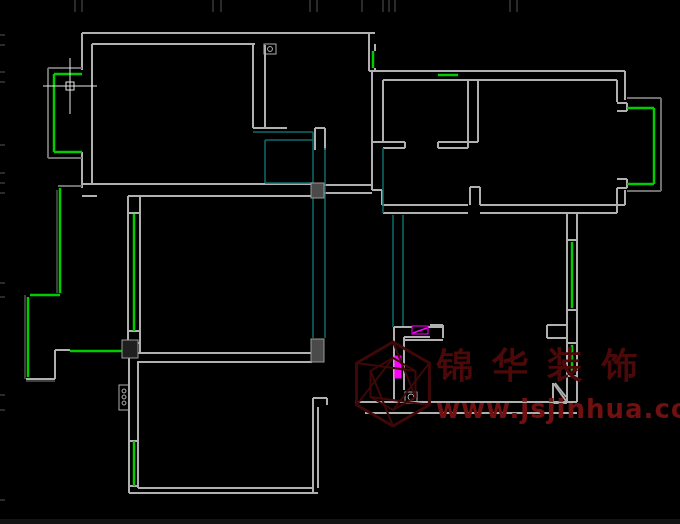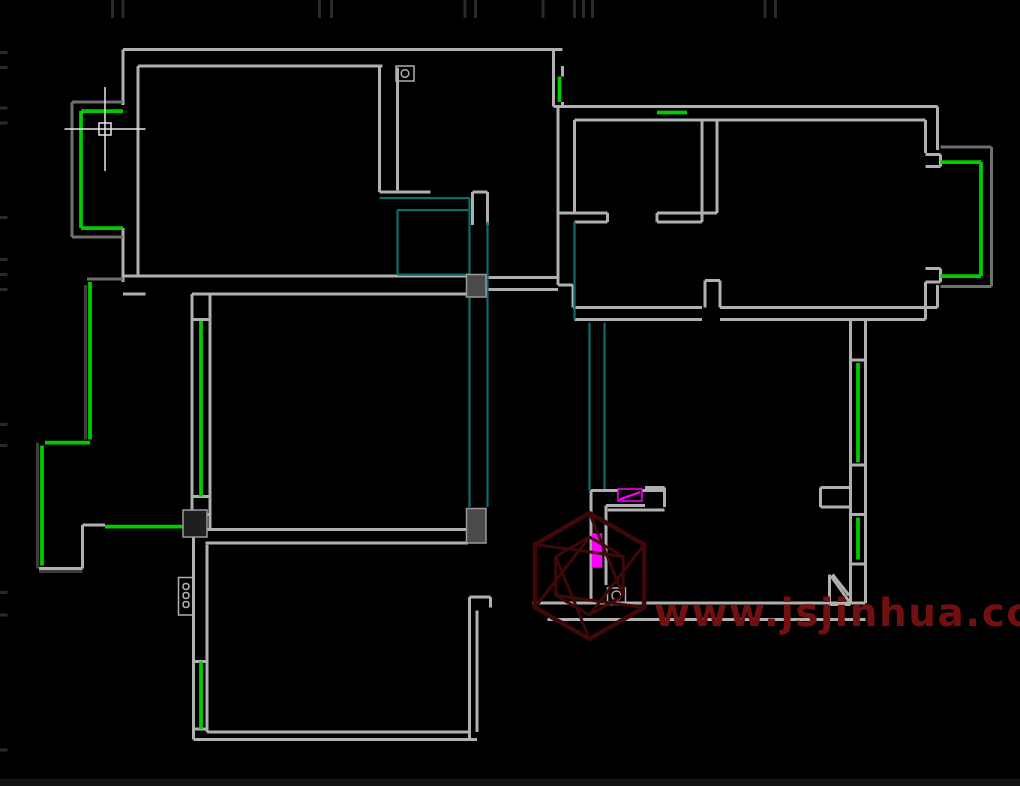--- a/index.html
+++ b/index.html
@@ -191,14 +191,15 @@
       <circle cx="124" cy="403" r="2" fill="none" stroke="#b0b0b0" stroke-width="1"></circle>
       <polygon points="393.0,426.0 356.6,405.0 356.6,363.0 393.0,342.0 429.4,363.0 429.4,405.0" fill="none" stroke="#3f0808" stroke-width="3"></polygon>
       <polygon points="393.0,410.0 370.5,397.0 370.5,371.0 393.0,358.0 415.5,371.0 415.5,397.0" fill="none" stroke="#3f0808" stroke-width="2"></polygon>
       <line x1="393.0" y1="426.0" x2="370.5" y2="371.0" stroke="#3f0808" stroke-width="2"></line>
       <line x1="356.6" y1="405.0" x2="393.0" y2="358.0" stroke="#3f0808" stroke-width="2"></line>
       <line x1="356.6" y1="363.0" x2="415.5" y2="371.0" stroke="#3f0808" stroke-width="2"></line>
       <line x1="393.0" y1="342.0" x2="415.5" y2="397.0" stroke="#3f0808" stroke-width="2"></line>
       <line x1="429.4" y1="363.0" x2="393.0" y2="410.0" stroke="#3f0808" stroke-width="2"></line>
       <line x1="429.4" y1="405.0" x2="370.5" y2="397.0" stroke="#3f0808" stroke-width="2"></line>
     </svg>
+  <div class="wm-title" style="color: rgb(76, 9, 9);">锦华装饰</div>
   <div class="wm-url" style="color: rgb(112, 16, 16);">www.jsjinhua.com</div>
 </div>
 
 </body></html>

